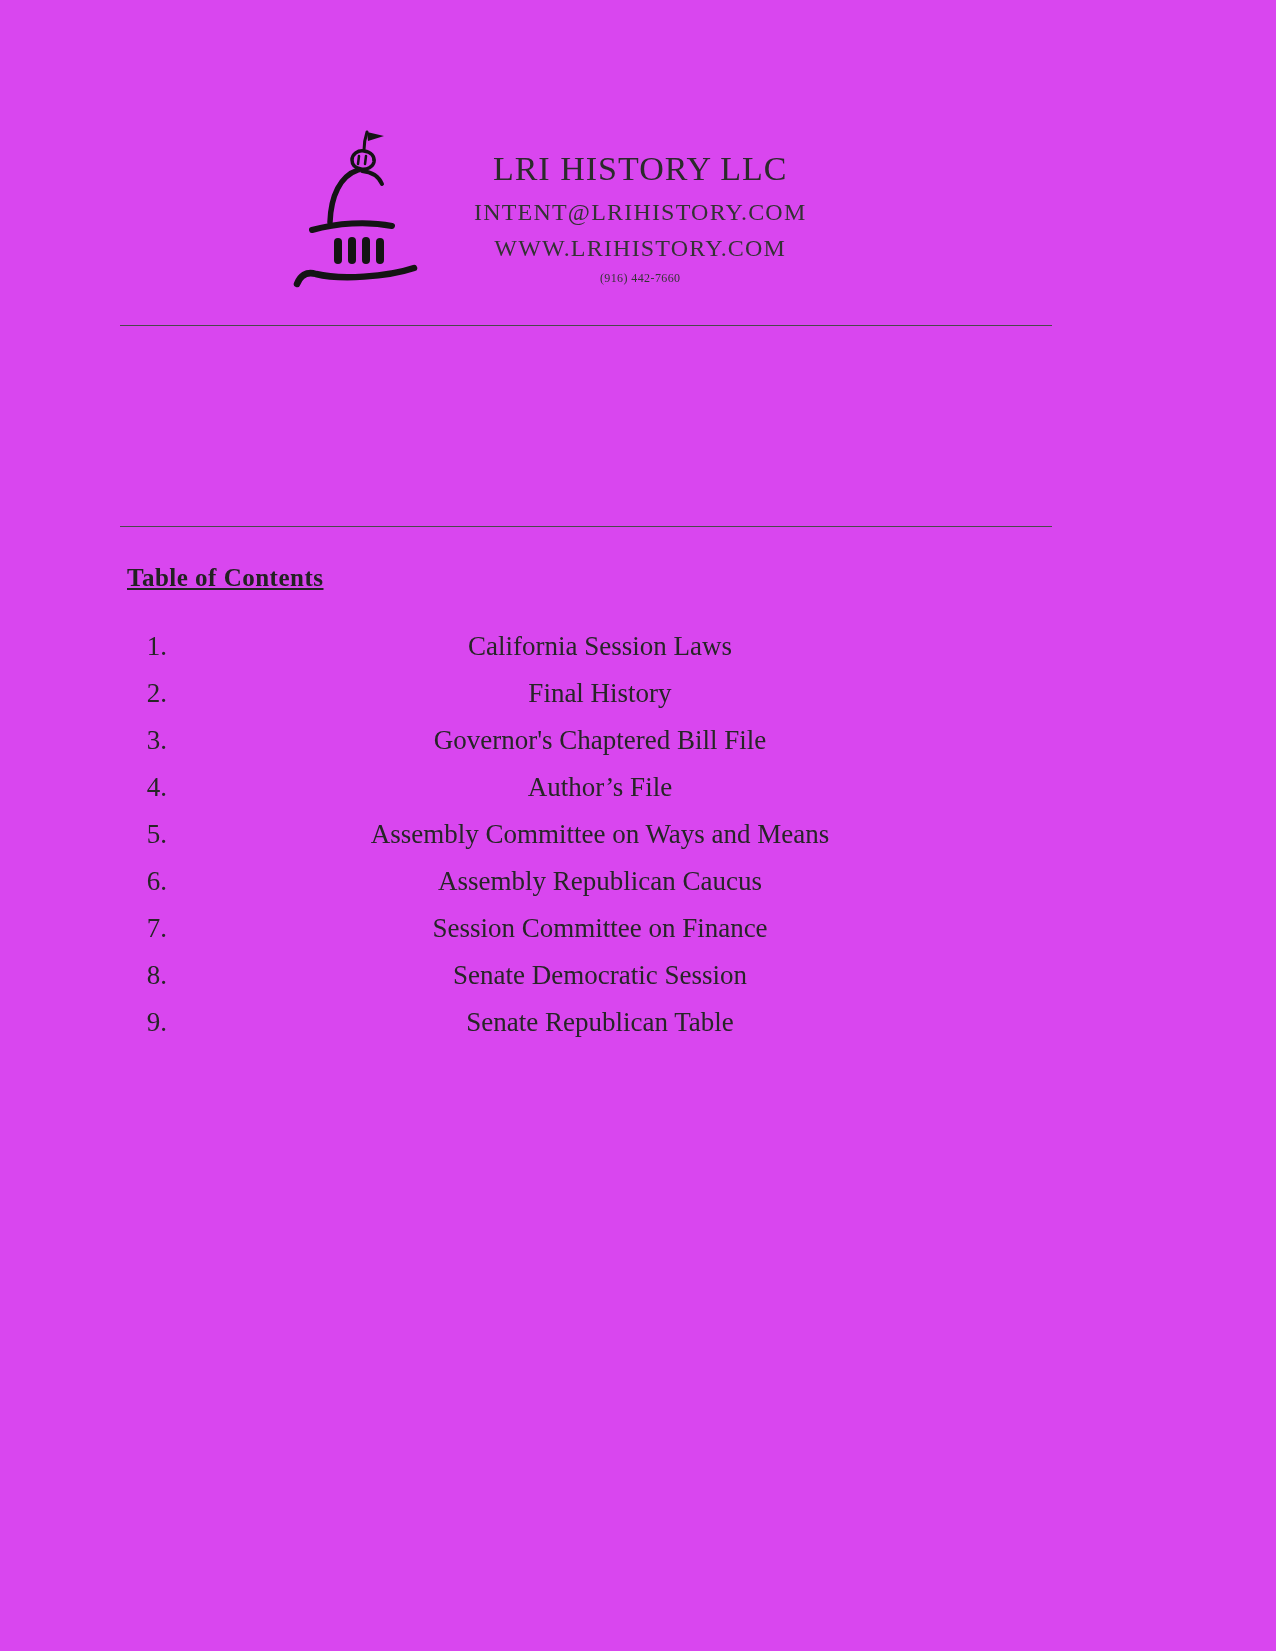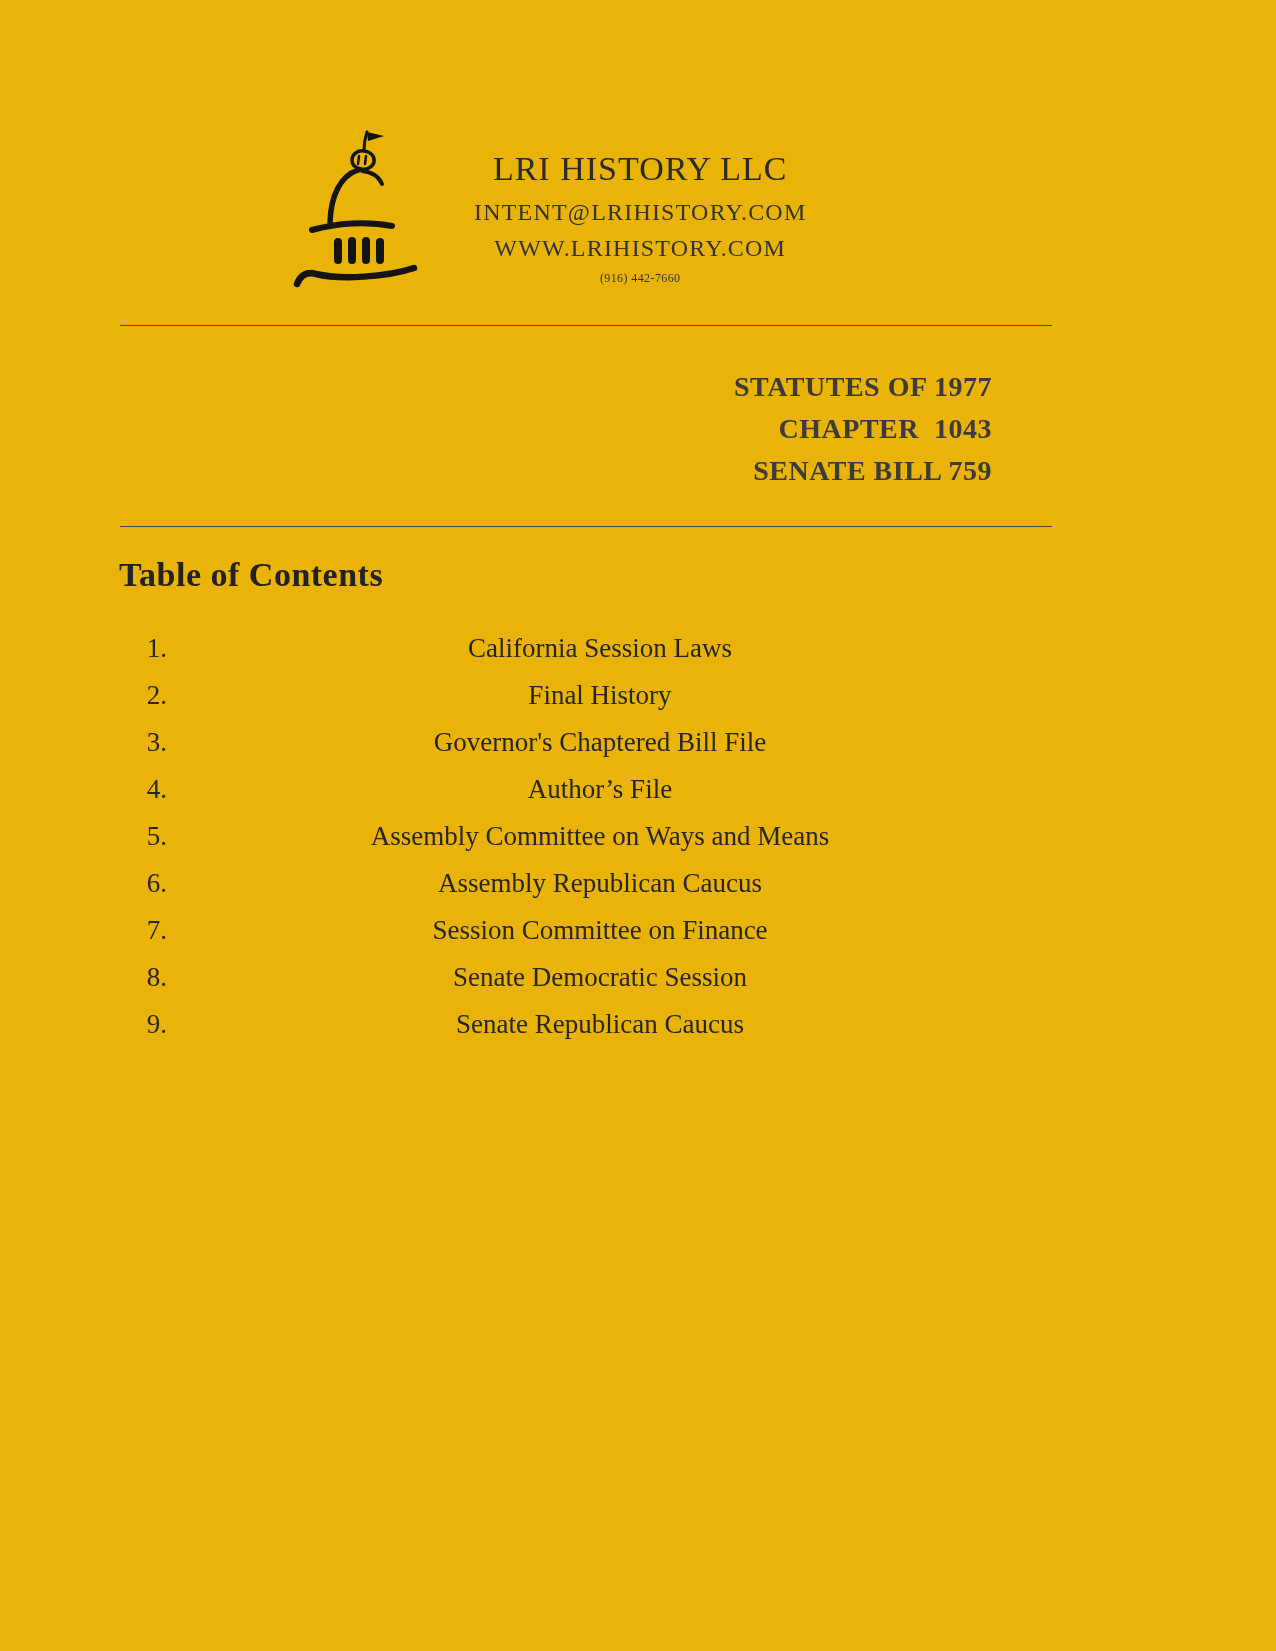--- a/index.html
+++ b/index.html
@@ -4,21 +4,21 @@
 <style>
   html, body {
     margin: 0;
     padding: 0;
     background: #ffffff;
   }
   .page {
     position: relative;
     width: 1276px;
     height: 1651px;
-    background: #eab308;
+    background: #d946ef;
     font-family: "Liberation Serif", serif;
     color: #1f1f1f;
     overflow: hidden;
   }
 
   
   .letterhead {
     position: absolute;
     top: 126px;
     left: 292px;
@@ -87,25 +87,26 @@
   .title-block .title-line { white-space: pre; }
 
   
   .toc {
     position: absolute;
     top: 552px;
     left: 115px;
     width: 900px;
   }
   .toc-heading {
-    margin: 4px;
-    font-size: 34px;
+    margin: 12px;
+    font-size: 25px;
     font-weight: bold;
     letter-spacing: 0.5px;
     color: #222222;
+    text-decoration: underline;
   }
   .toc-list {
     list-style: none;
     margin: 38px 0 0 0;
     padding: 0;
   }
   .toc-item {
     display: flex;
     align-items: baseline;
     font-size: 27px;
@@ -154,25 +155,20 @@
     <div class="letterhead-text">
       <div class="company-name">LRI HISTORY LLC</div>
       <div class="contact-line email">INTENT@LRIHISTORY.COM</div>
       <div class="contact-line web">WWW.LRIHISTORY.COM</div>
       <div class="phone-line">(916) 442-7660</div>
     </div>
   </header>
 
   <hr class="rule rule-top">
 
-  <section class="title-block">
-    <div class="title-line">STATUTES OF 1977</div>
-    <div class="title-line">CHAPTER  1043</div>
-    <div class="title-line">SENATE BILL 759</div>
-  </section>
 
   <hr class="rule rule-bottom">
 
   <section class="toc">
     <h2 class="toc-heading">Table of Contents</h2>
     <ol class="toc-list">
       <li class="toc-item">
         <span class="toc-item-num">1.</span>
         <span class="toc-item-label">California Session Laws</span>
       </li>
@@ -199,18 +195,18 @@
       <li class="toc-item">
         <span class="toc-item-num">7.</span>
         <span class="toc-item-label">Session Committee on Finance</span>
       </li>
       <li class="toc-item">
         <span class="toc-item-num">8.</span>
         <span class="toc-item-label">Senate Democratic Session</span>
       </li>
       <li class="toc-item">
         <span class="toc-item-num">9.</span>
-        <span class="toc-item-label">Senate Republican Caucus</span>
+        <span class="toc-item-label">Senate Republican Table</span>
       </li>
     </ol>
   </section>
 
 </div>
 
 </body></html>

